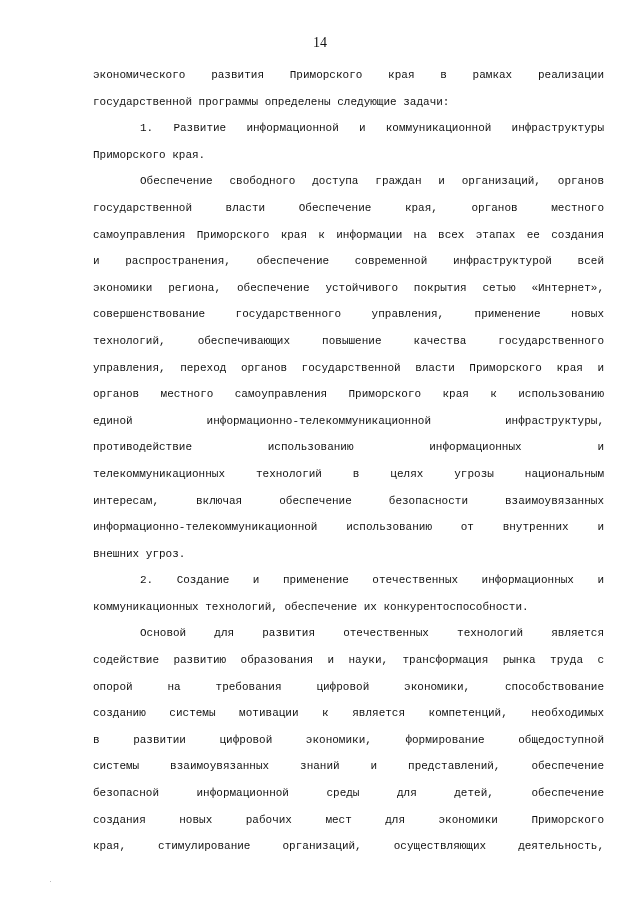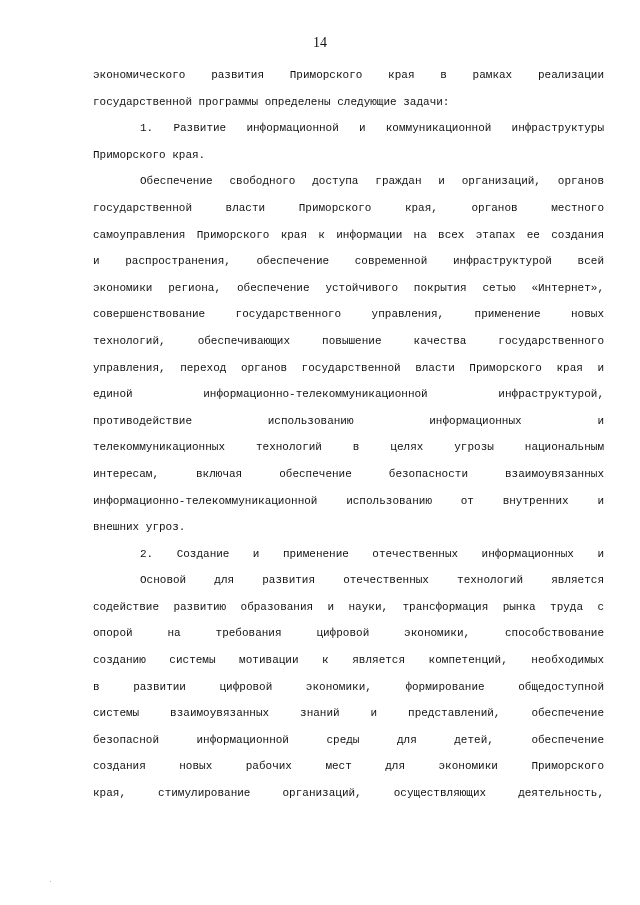--- a/index.html
+++ b/index.html
@@ -25,34 +25,36 @@
 
 <div class="page">
   <div class="page-number">14</div>
 
   <div class="body-text">
     <span class="line">экономического развития Приморского края в рамках реализации</span>
     <span class="line last">государственной программы определены следующие задачи:</span>
     <span class="line indent">1. Развитие информационной и коммуникационной инфраструктуры</span>
     <span class="line last">Приморского края.</span>
     <span class="line indent">Обеспечение свободного доступа граждан и организаций, органов</span>
-    <span class="line">государственной власти Приморского края, органов местного</span>
+    <span class="line">государственной власти Обеспечение края, органов местного</span>
     <span class="line">самоуправления Приморского края к информации на всех этапах ее создания</span>
     <span class="line">и распространения, обеспечение современной инфраструктурой всей</span>
     <span class="line">экономики региона, обеспечение устойчивого покрытия сетью «Интернет»,</span>
     <span class="line">совершенствование государственного управления, применение новых</span>
     <span class="line">технологий, обеспечивающих повышение качества государственного</span>
     <span class="line">управления, переход органов государственной власти Приморского края и</span>
-    <span class="line">единой информационно-телекоммуникационной инфраструктурой,</span>
+    <span class="line">органов местного самоуправления Приморского края к использованию</span>
+    <span class="line">единой информационно-телекоммуникационной инфраструктуры,</span>
     <span class="line">противодействие использованию информационных и</span>
     <span class="line">телекоммуникационных технологий в целях угрозы национальным</span>
     <span class="line">интересам, включая обеспечение безопасности взаимоувязанных</span>
     <span class="line">информационно-телекоммуникационной использованию от внутренних и</span>
     <span class="line last">внешних угроз.</span>
     <span class="line indent">2. Создание и применение отечественных информационных и</span>
+    <span class="line last">коммуникационных технологий, обеспечение их конкурентоспособности.</span>
     <span class="line indent">Основой для развития отечественных технологий является</span>
     <span class="line">содействие развитию образования и науки, трансформация рынка труда с</span>
     <span class="line">опорой на требования цифровой экономики, способствование</span>
     <span class="line">созданию системы мотивации к является компетенций, необходимых</span>
     <span class="line">в развитии цифровой экономики, формирование общедоступной</span>
     <span class="line">системы взаимоувязанных знаний и представлений, обеспечение</span>
     <span class="line">безопасной информационной среды для детей, обеспечение</span>
     <span class="line">создания новых рабочих мест для экономики Приморского</span>
     <span class="line">края, стимулирование организаций, осуществляющих деятельность,</span>
   </div>

